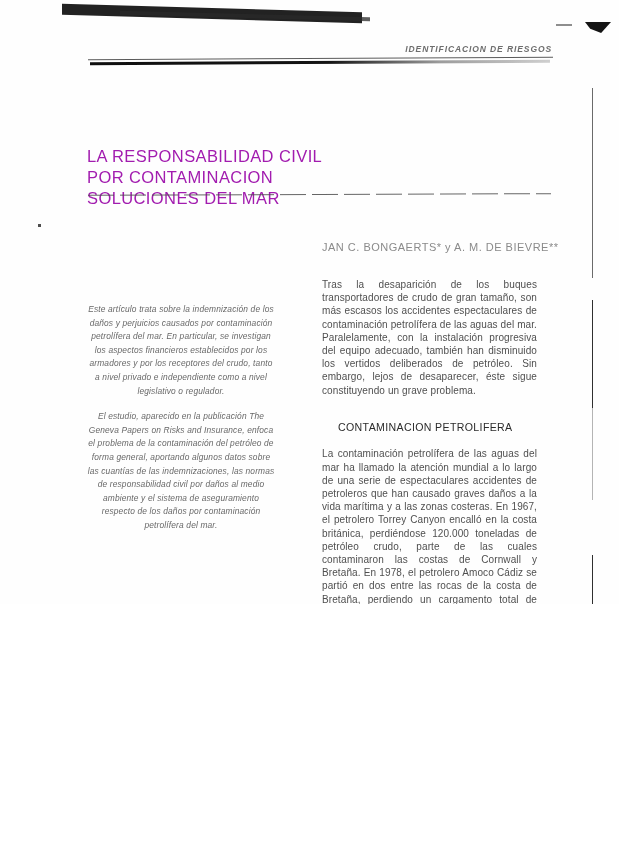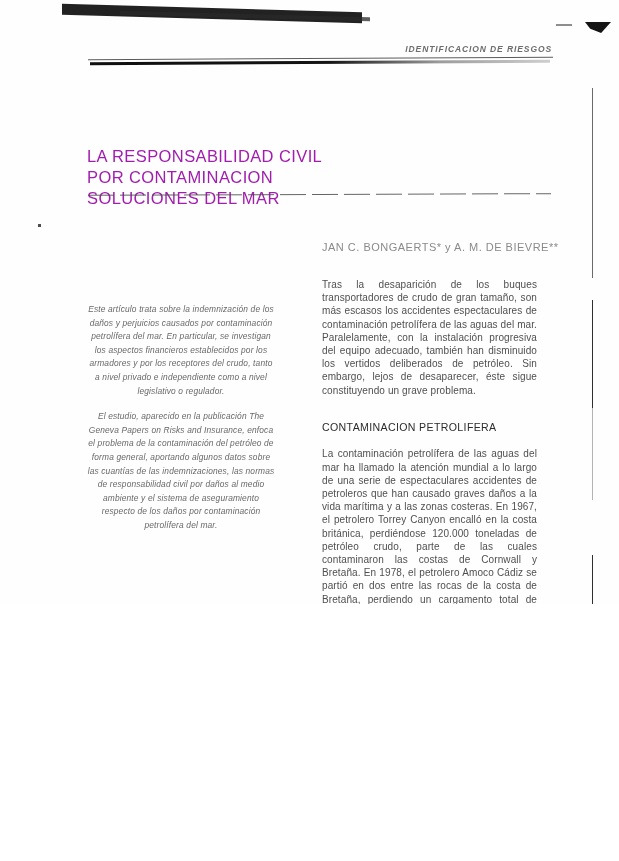--- a/index.html
+++ b/index.html
@@ -188,21 +188,21 @@
   .body p {
     margin: 0 0 11px 0;
     font-size: 10px;
     line-height: 13.2px;
     color: #4f4f4f;
     text-align: justify;
     letter-spacing: .1px;
   }
 
   .section-head {
-    margin: 23px 0 13px 0;
+    margin: 23px 0 13px 16px;
     font-size: 10.6px;
     line-height: 14.6px;
     color: #2b2b2b;
     letter-spacing: .35px;
   }
   .section-head div { white-space: nowrap; }
 
   
   .fn-rule {
     position: absolute;

